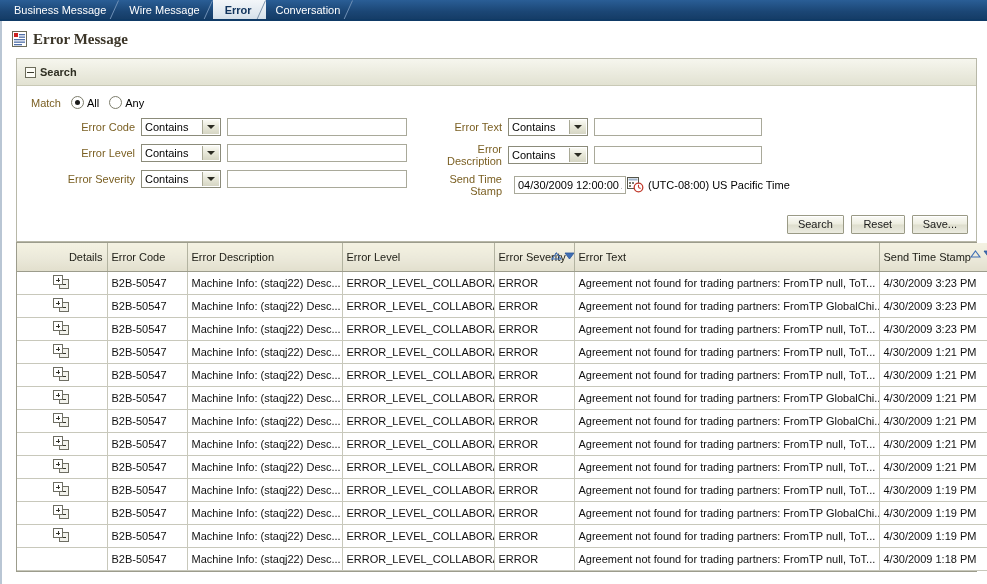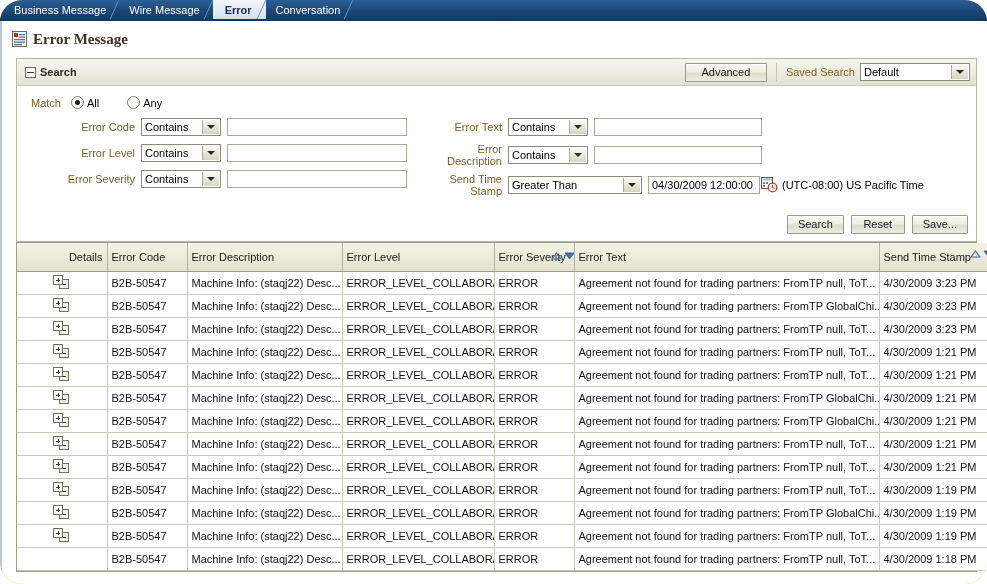--- a/index.html
+++ b/index.html
@@ -10,21 +10,20 @@
     font-family: "Liberation Sans", sans-serif;
     font-size: 11px;
     color: #000000;
   }
   #app {
     position: relative;
     width: 987px;
     height: 584px;
     overflow: hidden;
     background: #eab308;
-    border-radius: 22px;
   }
 
   
   .tabstrip {
     position: relative;
     height: 21px;
     background: #1b4b80;
     background: linear-gradient(to bottom, #2a5e96 0%, #1b4675 55%, #133a63 100%);
     padding-left: 4px;
     box-sizing: border-box;
@@ -223,21 +222,21 @@
     vertical-align: middle;
   }
   .radio.on:after {
     content: "";
     position: absolute;
     left: 3px; top: 3px;
     width: 5px; height: 5px;
     border-radius: 50%;
     background: #1a1a1a;
   }
-  .radio-text { margin-right: 28px; font-size: 11px; color: #000; }
+  .radio-text { margin-right: 10px; font-size: 11px; color: #000; }
 
   .criteria {
     display: flex;
   }
   .col { display: flex; flex-direction: column; }
   .col-left { width: 400px; }
   .col-right { flex: 1; }
 
   .crow {
     display: flex;
@@ -411,31 +410,20 @@
         </svg>
       </span>
       <span class="page-title">Error Message</span>
     </div>
 
     <div class="search-panel">
 
       <div class="search-header">
         <span class="disclosure"></span>
         <span class="search-title">Search</span>
-        <div class="search-header-right">
-          <button class="btn btn-advanced">Advanced</button>
-          <span class="vsep"></span>
-          <span class="saved-search-label">Saved Search</span>
-          <span class="sel sel-default">
-            <span>Default</span>
-            <span class="arrowbox">
-                <span class="caret-dn"></span>
-              </span>
-          </span>
-        </div>
       </div>
 
       <div class="search-body">
 
         <div class="match-row">
           <span class="match-label">Match</span>
           <span class="radio on"></span>
           <span class="radio-text">All</span>
           <span class="radio"></span>
           <span class="radio-text">Any</span>
@@ -490,26 +478,20 @@
                 <span class="sel sel-op">
                   <span>Contains</span>
                   <span class="arrowbox">
                     <span class="caret-dn"></span>
                   </span>
                 </span>
                 <input class="txt txt-right" type="text" value="" style="">
               </div>
               <div class="crow">
                 <span class="clabel clabel-r">Send Time Stamp</span>
-                <span class="sel sel-op-wide">
-                  <span>Greater Than</span>
-                  <span class="arrowbox">
-                    <span class="caret-dn"></span>
-                  </span>
-                </span>
                 <input class="txt txt-date" type="text" value="04/30/2009 12:00:00 AM" style="">
                 <span class="cal-icon"><svg width="17" height="16" viewBox="0 0 17 16">
                     <rect x="0.5" y="0.5" width="11" height="11" fill="#ffffff" stroke="#55554a"></rect>
                     <rect x="1.5" y="1.5" width="9" height="2" fill="#9fb4cc"></rect>
                     <rect x="2" y="5" width="2" height="2" fill="#7a7a6c"></rect>
                     <rect x="5" y="5" width="2" height="2" fill="#7a7a6c"></rect>
                     <rect x="2" y="8" width="2" height="2" fill="#7a7a6c"></rect>
                     <circle cx="11.5" cy="10.5" r="4.3" fill="#ffffff" stroke="#c0392b" stroke-width="1.3"></circle>
                     <line x1="11.5" y1="10.5" x2="11.5" y2="7.8" stroke="#c0392b" stroke-width="1.1"></line>
                     <line x1="11.5" y1="10.5" x2="13.6" y2="11.4" stroke="#c0392b" stroke-width="1.1"></line>

